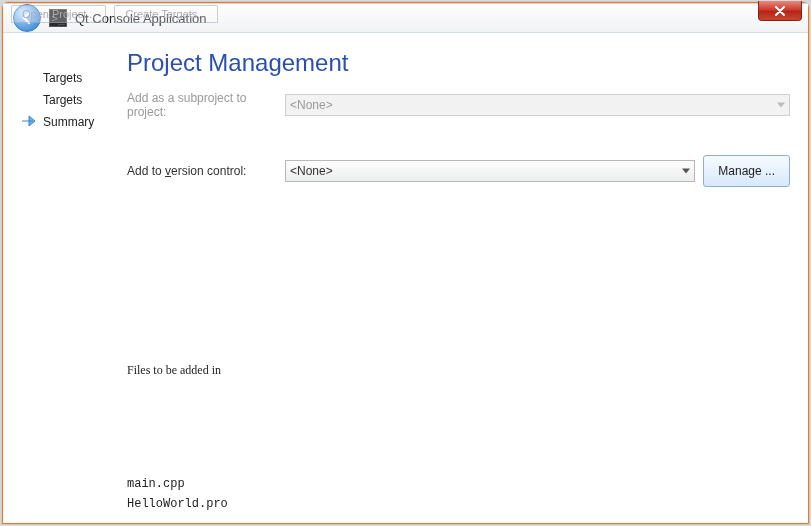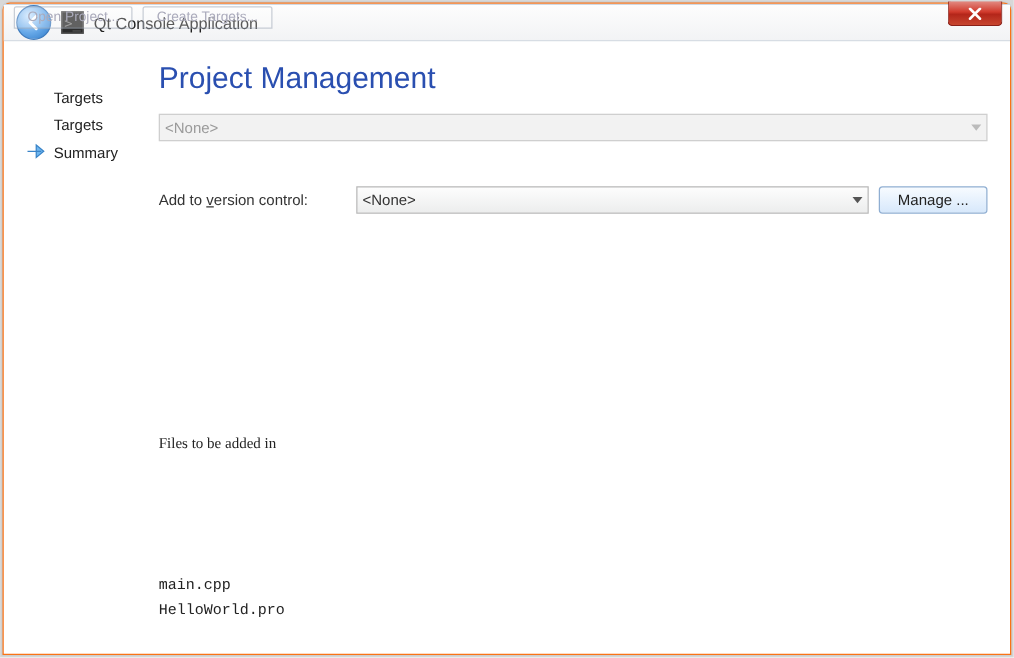--- a/index.html
+++ b/index.html
@@ -159,21 +159,21 @@
   .combo .arrow {
     position:absolute; right:4px; top:50%;
     transform:translateY(-50%);
     width:0;height:0;
     border-left:4px solid transparent;
     border-right:4px solid transparent;
     border-top:5px solid #555;
   }
   .combo.disabled .arrow { border-top-color:#bbb; }
   .btn {
-    height:22px;
+    height:32px;
     padding: 0 14px;
     border:1px solid #8faed2;
     background: linear-gradient(#f7fbff,#d7e8fb);
     border-radius:3px;
     font-size:12px;
     color:#222;
     cursor:pointer;
     display:inline-flex; align-items:center; justify-content:center;
   }
   .files-block {
@@ -230,20 +230,21 @@
           <path d="M1 7 H12 M8 2 L14 7 L8 12 Z" fill="#6fb6ef" stroke="#3a84c8" stroke-width="1"></path>
         </svg>
         <span>Summary</span>
       </div>
     </div>
 
     <div class="main">
       <h1 class="page-title">Project Management</h1>
 
       <div class="form-row tight">
+        <div class="form-label disabled">Add as a subproject to project:</div>
         <div class="combo disabled">
           <span>&lt;None&gt;</span>
           <span class="arrow"></span>
         </div>
       </div>
 
       <div style="height:26px"></div>
 
       <div class="form-row">
         <div class="form-label">

